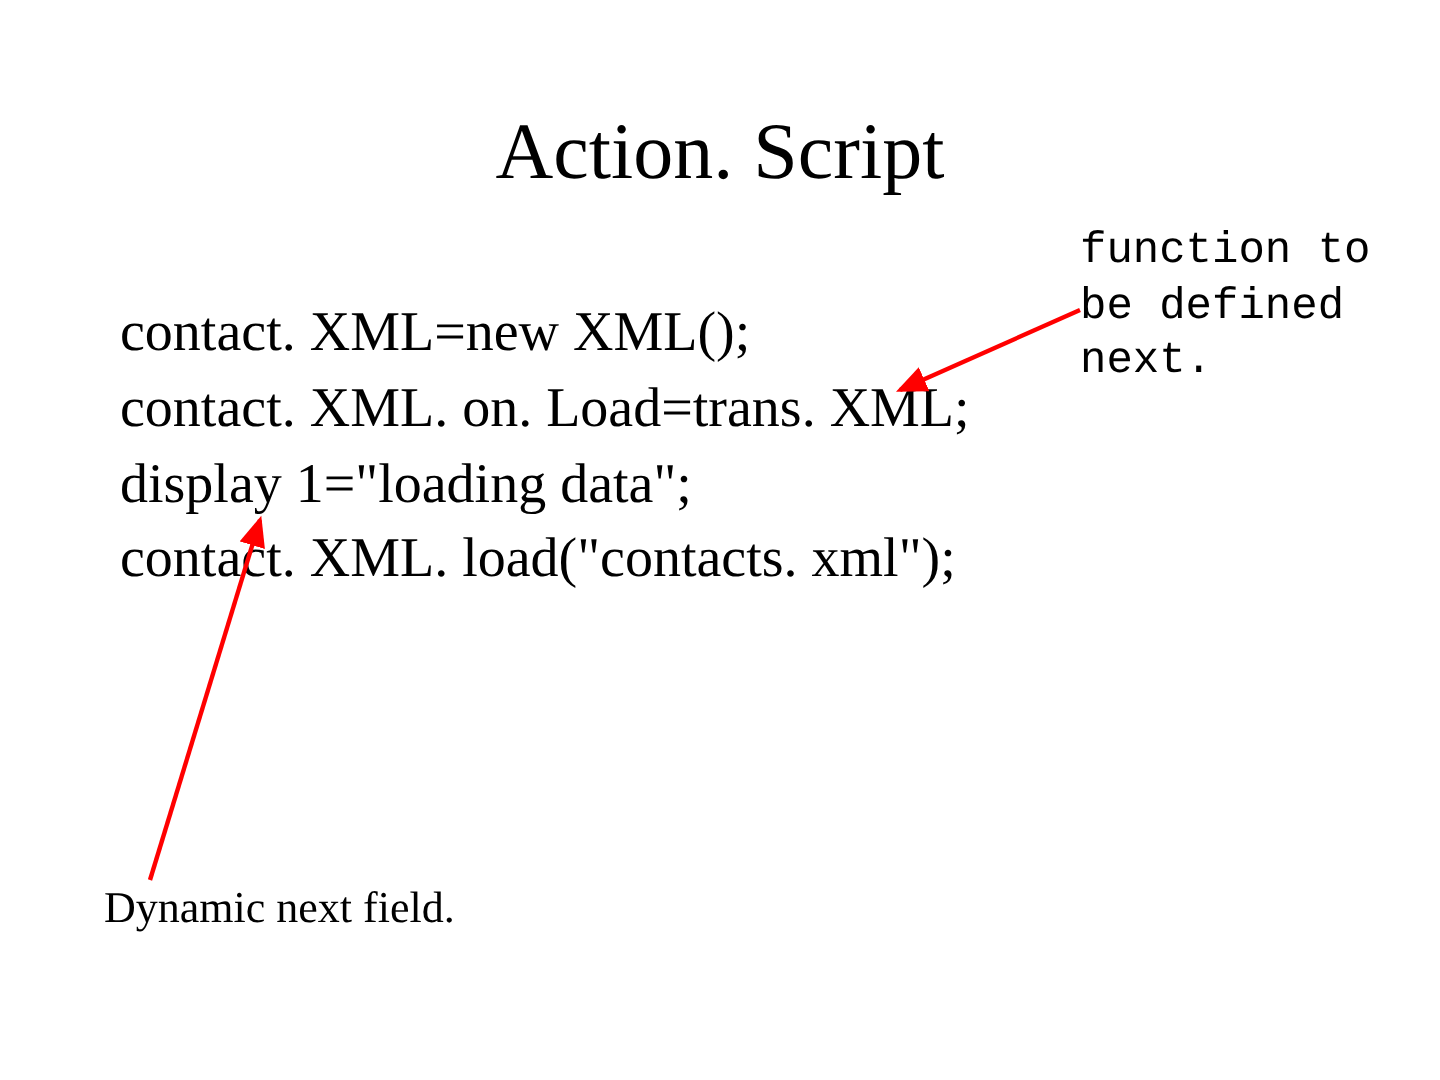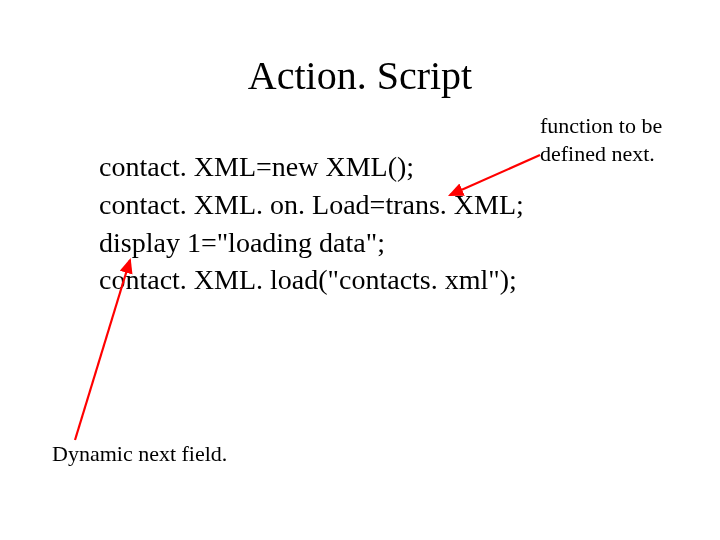--- a/index.html
+++ b/index.html
@@ -25,29 +25,29 @@
     text-align: center;
     font-size: 40px;
   }
   .code {
     position: absolute;
     top: 148px;
     left: 60px;
     font-size: 28px;
     line-height: 1.35;
     white-space: pre;
-    margin-left: 39px;
   }
   .annot-right {
     position: absolute;
     top: 112px;
     left: 540px;
     font-size: 22px;
     line-height: 1.25;
     width: 160px;
+    font-family: Liberation Mono, monospace;
   }
   .annot-bottom {
     position: absolute;
     top: 440px;
     left: 52px;
     font-size: 22px;
     line-height: 1.25;
     width: 180px;
   }
   .arrow {

